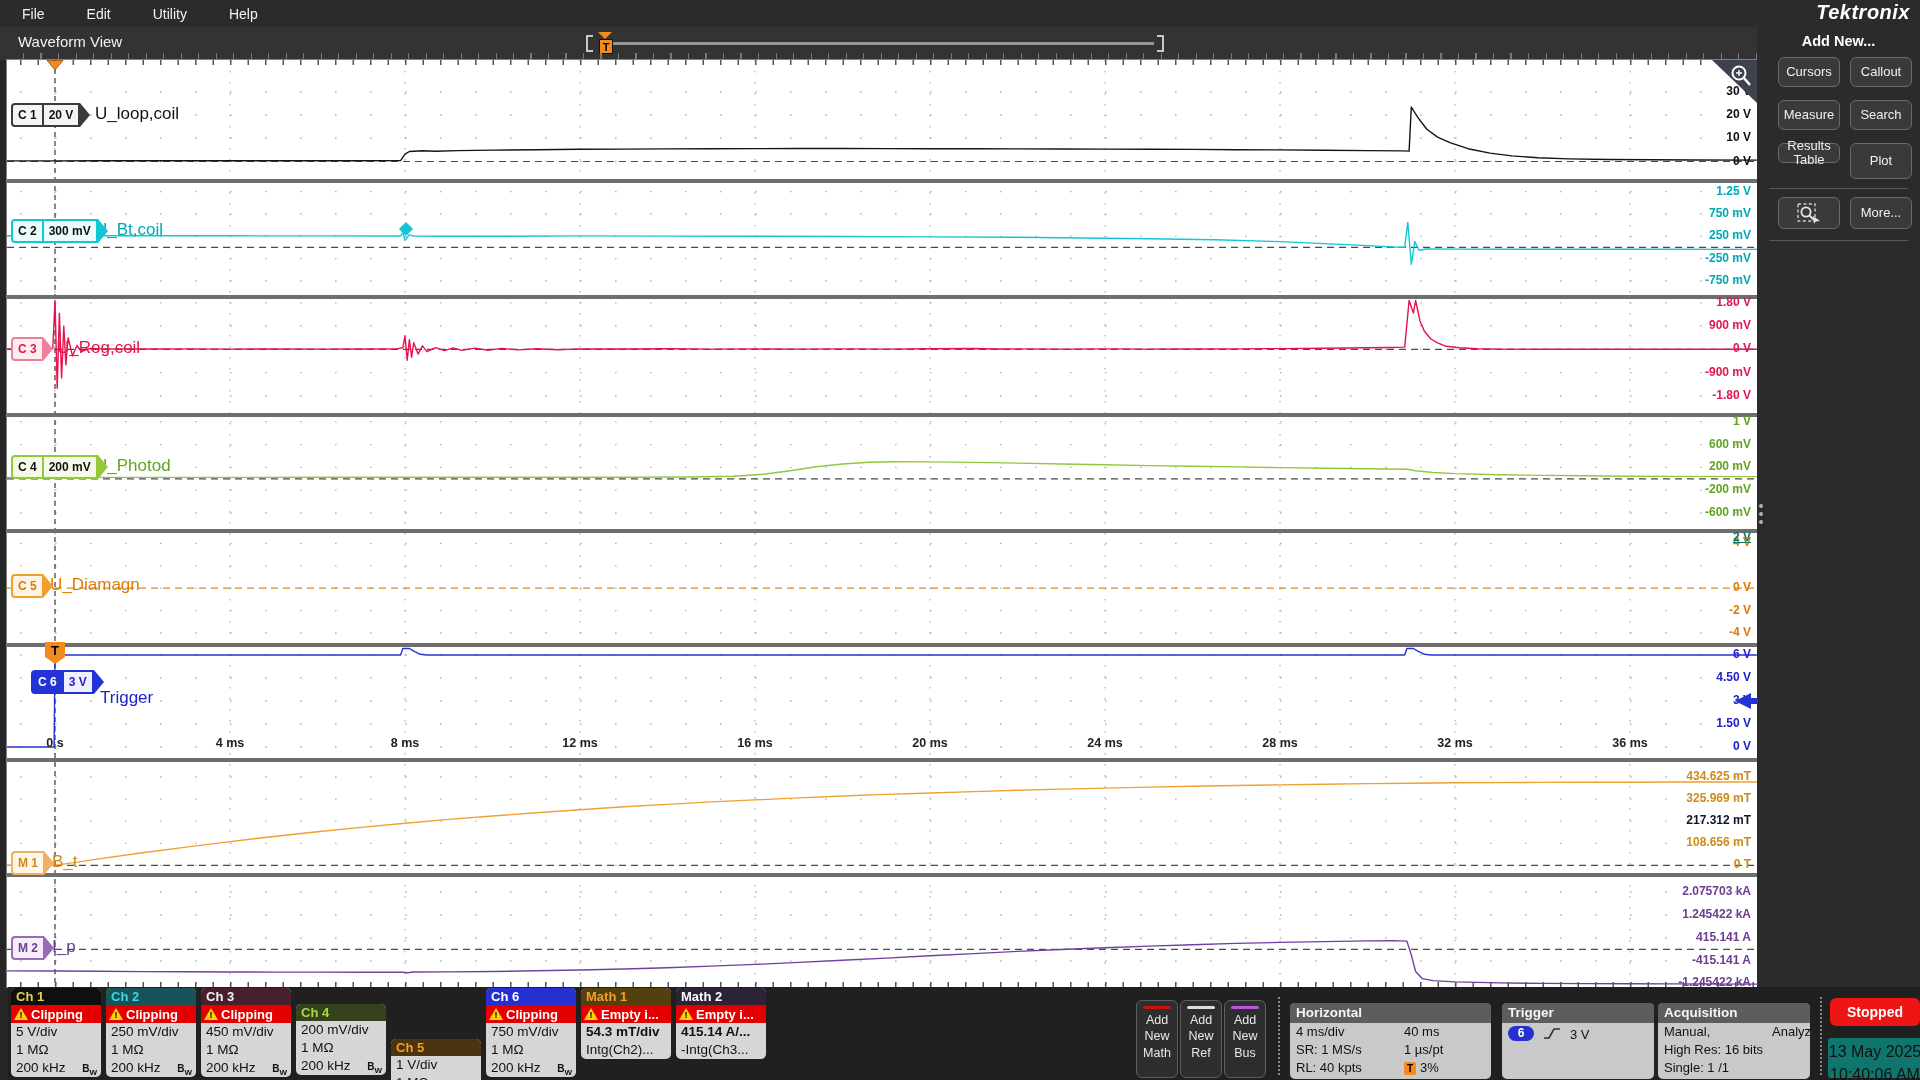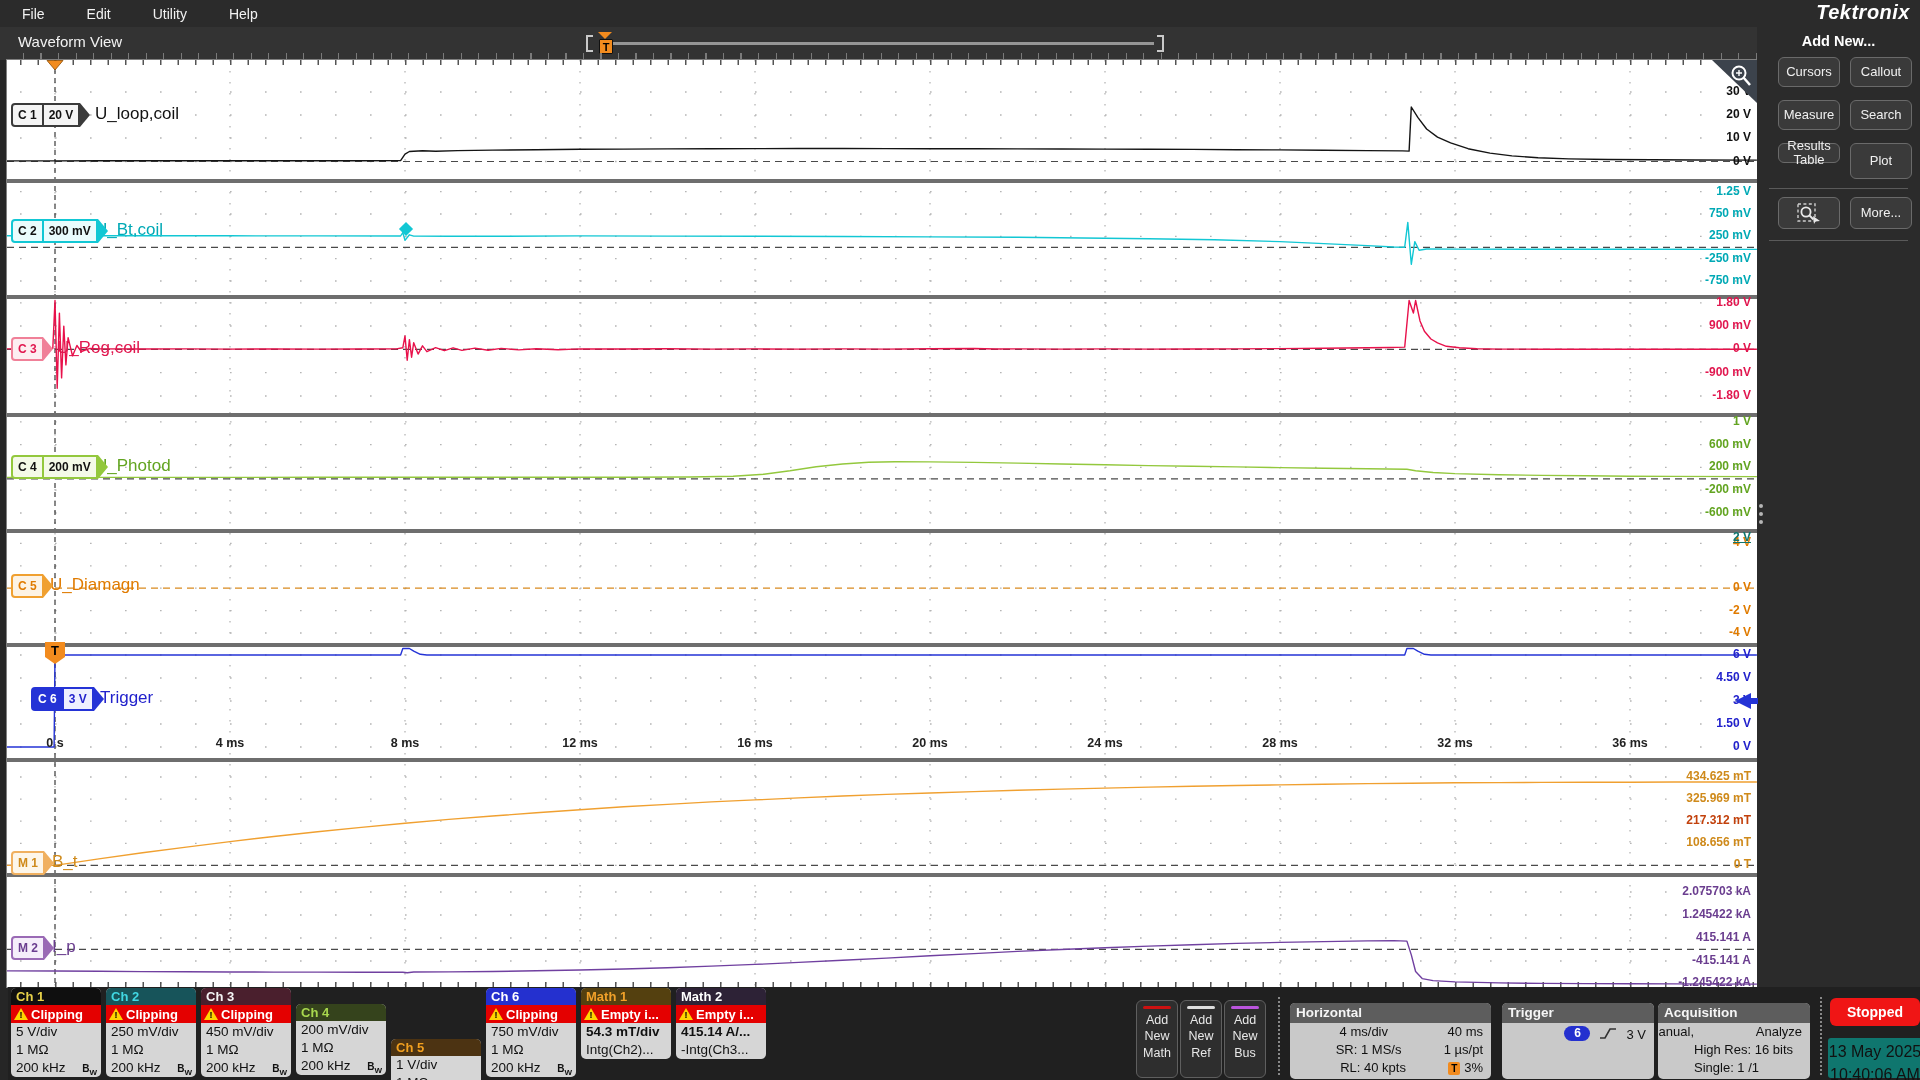--- a/index.html
+++ b/index.html
@@ -84,21 +84,21 @@
   .bw sub { font-size:8px; }
   .addbtn { position:absolute; width:42px; height:78px; top:13px; background:#2e2e2e;
     border:1px solid #5f5f5f; border-radius:6px; color:#e8e8e8; font-size:12.5px; text-align:center;
     white-space:pre-line; line-height:1.3; cursor:pointer; }
   .addbtn .stripe { width:70%; height:3px; border-radius:2px; margin:5px auto 3px auto; }
   .bb-div { position:absolute; top:10px; height:78px; border-left:2px dotted #888; }
   .pane { position:absolute; top:16px; height:76px; border-radius:5px; overflow:hidden; background:#c9c9c9; }
   .pane-h { height:20px; background:#5d5d5d; color:#f5f5f5; font-size:13.5px; font-weight:bold;
     padding-left:6px; line-height:20px; }
   .pane-row { display:flex; height:18px; font-size:13px; color:#111; padding:0 8px 0 6px;
-    line-height:18px;justify-content:flex-end; }
+    line-height:18px; }
   .pane-row .l { flex:0 0 108px; }
   .pane-row .r { display:flex; align-items:center; }
   .tflag { display:inline-block; width:12px; height:13px; background:#f28b1e; border-radius:2px;
     color:#000; font-size:10px; font-weight:bold; text-align:center; line-height:13px; margin-right:4px; }
   .trig-pill { display:inline-block; min-width:26px; height:15px; background:#2430cf; color:#fff;
     border-radius:8px; font-size:12px; font-weight:bold; text-align:center; line-height:15px; margin:0 8px 0 0; }
   #stopped { position:absolute; left:1822px; top:11px; width:90px; height:28px; background:#f01515;
     border:none; border-radius:6px; color:#fff; font-size:14px; font-weight:bold; cursor:pointer;
     font-family:inherit; }
   #datetime { position:absolute; left:1820px; top:51px; width:94px; height:40px; background:#0f766e;
@@ -260,28 +260,28 @@
       <div class="gbadge" style="left: 4px; top: 514px;">
         <div class="gb-id" style="border-color: rgb(240, 160, 48); background: rgb(253, 243, 228); color: rgb(224, 123, 0);">C 5</div>
         <div class="gb-tip" style="border-left-color: rgb(240, 160, 48);"></div>
       </div>
       <div class="ulabel" style="top: 587px; color: rgb(34, 34, 204);">6 V</div>
       <div class="ulabel" style="top: 610px; color: rgb(34, 34, 204);">4.50 V</div>
       <div class="ulabel" style="top: 633px; color: rgb(34, 34, 204);">3 V</div>
       <div class="ulabel" style="top: 656px; color: rgb(34, 34, 204);">1.50 V</div>
       <div class="ulabel" style="top: 679px; color: rgb(34, 34, 204);">0 V</div>
       <div class="wflabel" style="left: 93px; top: 628px; color: rgb(34, 34, 204);">Trigger</div>
-      <div class="gbadge" style="left: 4px; top: 627px; padding-left: 20px;">
+      <div class="gbadge" style="left: 4px; top: 610px; padding-left: 20px;">
         <div class="gb-id" style="border-color: rgb(36, 51, 214); background: rgb(36, 51, 214); color: rgb(255, 255, 255);">C 6</div>
         <div class="gb-val" style="border-color: rgb(36, 51, 214); background: rgb(238, 240, 255); color: rgb(34, 34, 204);">3 V</div>
         <div class="gb-tip" style="border-left-color: rgb(36, 51, 214);"></div>
       </div>
       <div class="ulabel" style="top: 709px; color: rgb(207, 138, 27);">434.625 mT</div>
       <div class="ulabel" style="top: 731.1px; color: rgb(207, 138, 27);">325.969 mT</div>
-      <div class="ulabel" style="top: 753.2px; color: #c2410c;">217.312 mT</div>
+      <div class="ulabel" style="top: 753.2px; color: #0f172a;">217.312 mT</div>
       <div class="ulabel" style="top: 775.3px; color: rgb(207, 138, 27);">108.656 mT</div>
       <div class="ulabel" style="top: 797.4px; color: rgb(207, 138, 27);">0 T</div>
       <div class="wflabel" style="left: 45px; top: 792px; color: rgb(207, 138, 27);">B_t</div>
       <div class="gbadge" style="left: 4px; top: 791px;">
         <div class="gb-id" style="border-color: rgb(240, 176, 96); background: rgb(253, 246, 234); color: rgb(207, 138, 27);">M 1</div>
         <div class="gb-tip" style="border-left-color: rgb(240, 176, 96);"></div>
       </div>
       <div class="ulabel" style="top: 824px; color: rgb(106, 61, 143);">2.075703 kA</div>
       <div class="ulabel" style="top: 847px; color: rgb(106, 61, 143);">1.245422 kA</div>
       <div class="ulabel" style="top: 870px; color: rgb(106, 61, 143);">415.141 A</div>

